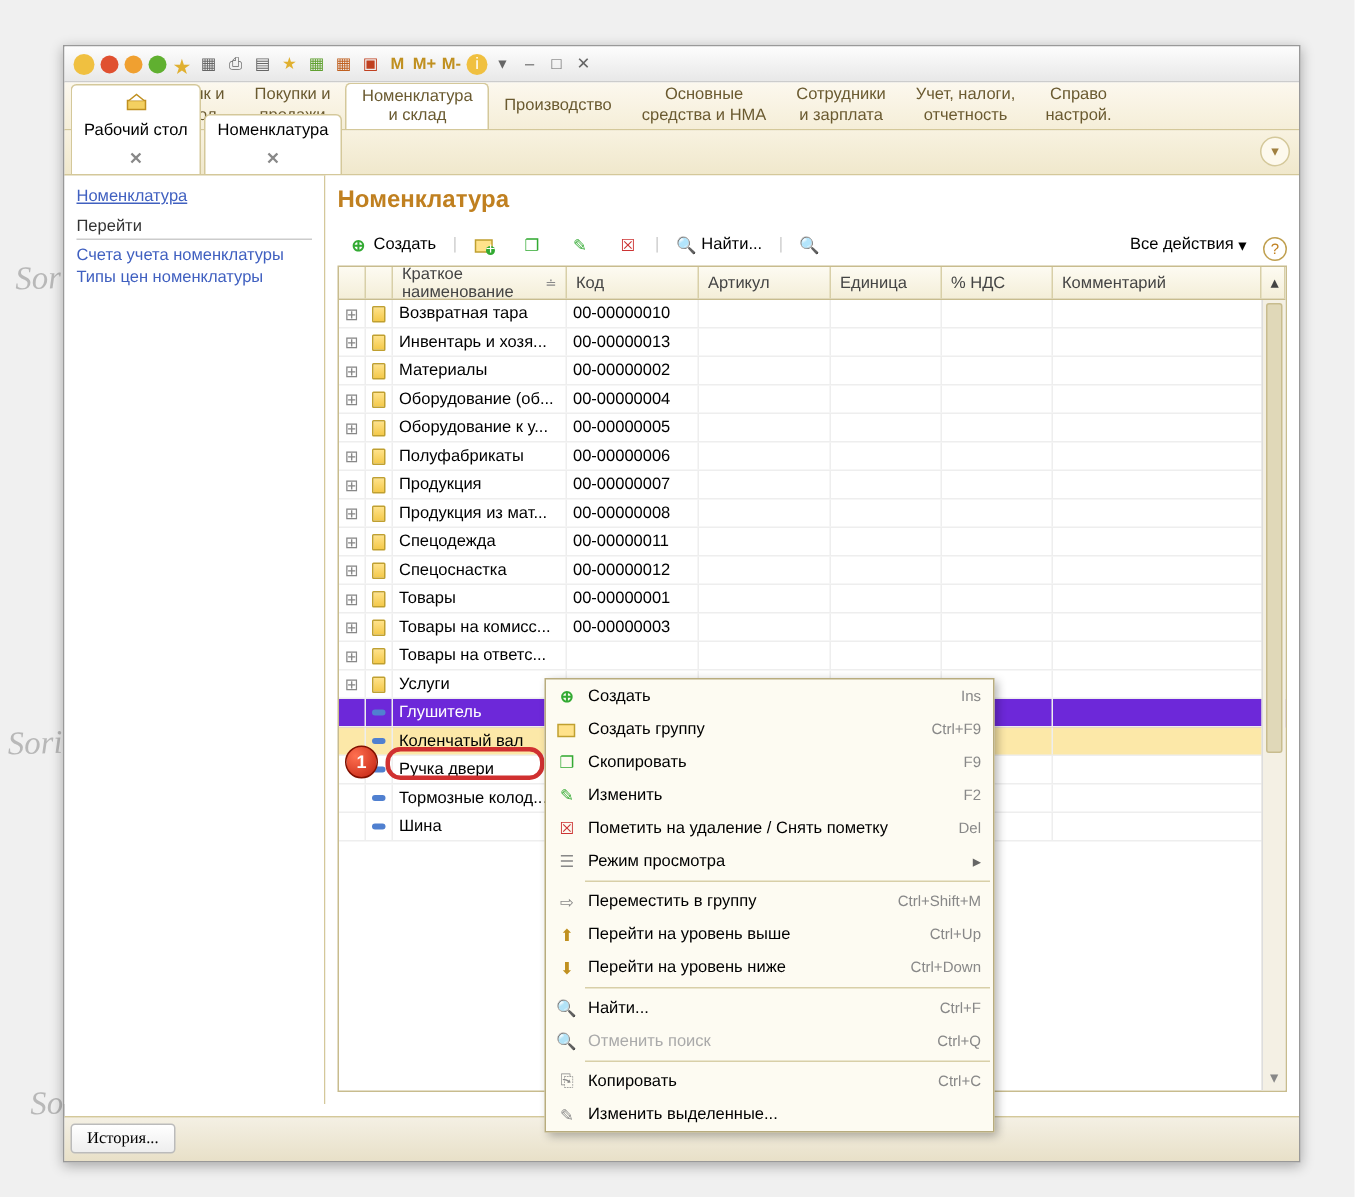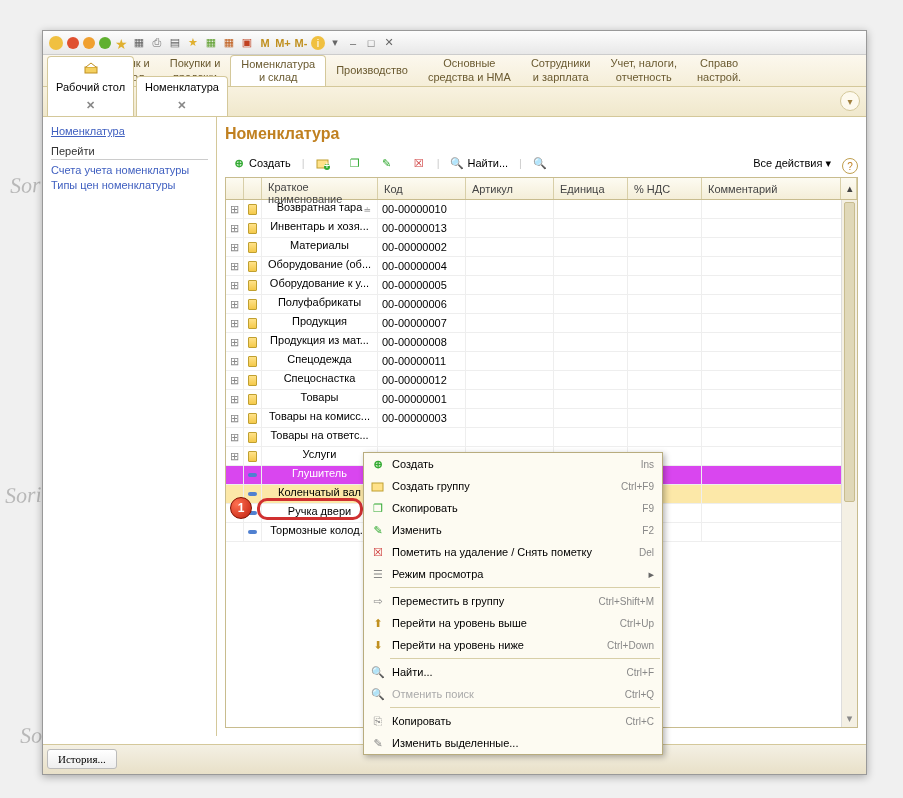--- a/index.html
+++ b/index.html
@@ -30,25 +30,25 @@
 .tbtn { height: 22px; padding: 0 6px; display: flex; align-items: center; gap: 3px; border: 1px solid transparent; border-radius: 3px; cursor: pointer; font-size: 11px; }
 .tbtn-icon { width: 14px; height: 14px; display: inline-flex; align-items: center; justify-content: center; }
 .toolbar-right { margin-left: auto; display: flex; align-items: flex-end; gap: 4px; }
 .help-circle { width:16px; height:16px; border-radius:50%; border:1px solid #c0a050; display:flex; align-items:center; justify-content:center; color:#c08020; font-size:10px; }
 .grid { flex: 1; border: 1px solid #c8bc8e; overflow: hidden; position: relative; }
 .grid-header { display: flex; background: linear-gradient(#fdfbf2,#f4eed8); border-bottom: 1px solid #c8bc8e; height: 22px; }
 .gh-cell { border-right: 1px solid #d8cfa8; padding: 3px 6px; font-size: 11px; color: #444; display: flex; align-items: center; }
 .grid-body { overflow: auto; height: calc(100% - 22px); }
 .grid-row { display: flex; height: 19px; border-bottom: 1px solid #eee; }
 .grid-row.selected { background: #fce8a8; }
-.grid-row.highlighted { background: #d946ef; color: #fff; }
+.grid-row.highlighted { background: #6d28d9; color: #fff; }
 .gc { border-right: 1px solid #eee; padding: 1px 4px; font-size: 11px; display: flex; align-items: center; gap: 3px; overflow: hidden; white-space: nowrap; }
 .c-expand { width: 18px; justify-content: center; color: #888; }
 .c-icon { width: 18px; justify-content: center; }
-.c-name { width: 116px; flex-direction: column; }
+.c-name { width: 116px; }
 .c-code { width: 88px; }
 .c-art { width: 88px; }
 .c-unit { width: 74px; }
 .c-nds { width: 74px; }
 .c-comm { flex: 1; }
 .folder-ico { width: 14px; height: 11px; background: linear-gradient(#ffe28a,#f4c94a); border: 1px solid #c0a030; border-radius: 1px; }
 .item-ico { width: 12px; height: 4px; background: #5080d0; border-radius: 2px; }
 .scroll-v { position:absolute; right:0; top:22px; bottom:0; width:16px; background:#f4f0e4; border-left:1px solid #ddd;}
 .scroll-thumb { position:absolute; left:2px; right:2px; background:#e0d8b8; border:1px solid #c8bc8e; border-radius:2px;}
 .ctx-menu { position: absolute; left: 363px; top: 452px; width: 300px; background: #fdfbf2; border: 1px solid #b8ac7e; box-shadow: 2px 2px 6px rgba(0,0,0,0.3); z-index: 100; }
@@ -441,20 +441,32 @@
               <div class="gc c-icon">
                 <div class="item-ico"></div>
               </div>
               <div class="gc c-name">Тормозные колод...</div>
               <div class="gc c-code"></div>
               <div class="gc c-art"></div>
               <div class="gc c-unit"></div>
               <div class="gc c-nds"></div>
               <div class="gc c-comm"></div>
             </div>
+            <div class="grid-row">
+              <div class="gc c-expand"></div>
+              <div class="gc c-icon">
+                <div class="item-ico"></div>
+              </div>
+              <div class="gc c-name">Шина</div>
+              <div class="gc c-code"></div>
+              <div class="gc c-art"></div>
+              <div class="gc c-unit"></div>
+              <div class="gc c-nds"></div>
+              <div class="gc c-comm"></div>
+            </div>
           </div>
         <div class="scroll-v">
           <div class="scroll-thumb" style="top:2px;height:300px;"></div>
           <div style="position:absolute;bottom:2px;left:0;right:0;text-align:center;color:#888;">▾</div>
         </div>
       </div>
     </div>
   </div>
 
   <div class="statusbar">

